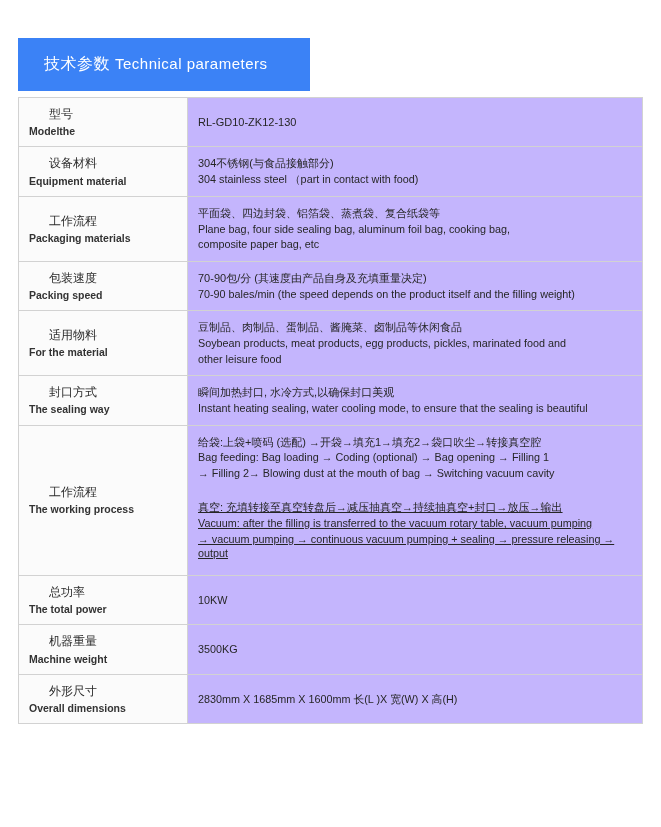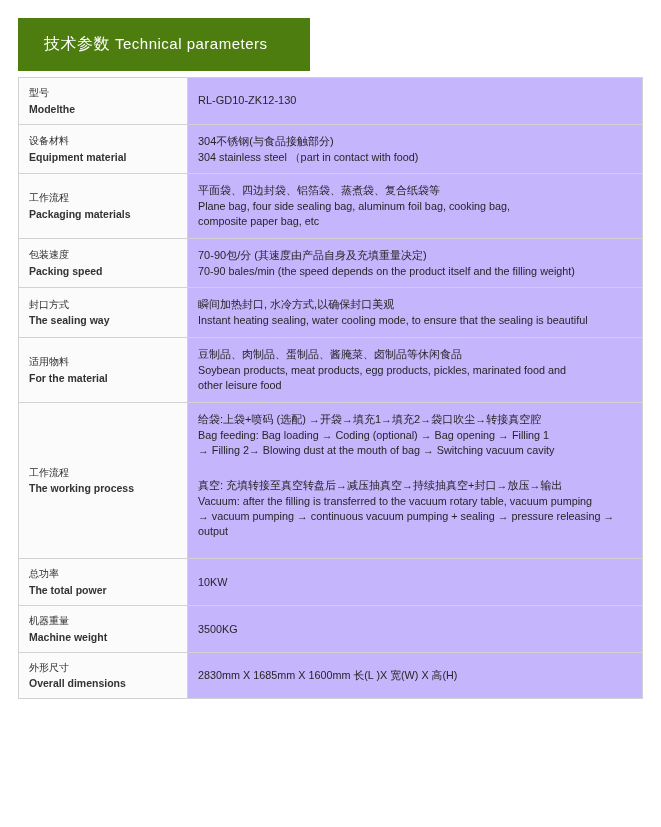--- a/index.html
+++ b/index.html
@@ -49,23 +49,24 @@
     font-size: 11px;
     line-height: 1.35;
   }
   td.label {
     width: 148px;
     background: #fbfbfb;
     color: #2b2b2b;
     padding-left: 14px;
   }
   td.label .cn {
-    font-size: 10px;
+    font-size: 12px;
     display: block;
     margin-bottom: 2px;
+    margin-left: 20px;
   }
   td.label .en {
     font-size: 10.5px;
     display: block;
     color: #333333;
     font-weight: bold;
   }
   td.value {
     background: #c4b5fd;
     color: #262626;
@@ -79,29 +80,30 @@
   td.value .line.cn {
     font-size: 11px;
   }
   td.value .line.en {
     font-size: 10.8px;
   }
   .flow-block {
     margin-bottom: 20px;
   }
   .flow-block:last-child {
-    margin-bottom: 12px;
+    margin-bottom: 6px;
+    text-decoration: underline;
   }
 </style>
 </head>
 <body>
 
 <div class="page">
 
-  <div class="header" style="background: #4d7c0f;">
+  <div class="header" style="background: #3b82f6; margin-top: 20px;">
     <span class="cn">技术参数</span>
     <span class="en">Technical parameters</span>
   </div>
 
   <table class="spec">
     <tbody>
 
       <tr>
         <td class="label">
           <span class="cn">型号</span>
@@ -144,38 +146,38 @@
           <span class="en">Packing speed</span>
         </td>
         <td class="value">
           <span class="line cn">70-90包/分 (其速度由产品自身及充填重量决定)</span>
           <span class="line en">70-90 bales/min (the speed depends on the product itself and the filling weight)</span>
         </td>
       </tr>
 
       <tr>
         <td class="label">
-          <span class="cn">封口方式</span>
-          <span class="en">The sealing way</span>
-        </td>
-        <td class="value">
-          <span class="line cn">瞬间加热封口, 水冷方式,以确保封口美观</span>
-          <span class="line en">Instant heating sealing, water cooling mode, to ensure that the sealing is beautiful</span>
-        </td>
-      </tr>
-
-      <tr>
-        <td class="label">
           <span class="cn">适用物料</span>
           <span class="en">For the material</span>
         </td>
         <td class="value">
           <span class="line cn">豆制品、肉制品、蛋制品、酱腌菜、卤制品等休闲食品</span>
           <span class="line en">Soybean products, meat products, egg products, pickles, marinated food and</span>
           <span class="line en">other leisure food</span>
+        </td>
+      </tr>
+
+      <tr>
+        <td class="label">
+          <span class="cn">封口方式</span>
+          <span class="en">The sealing way</span>
+        </td>
+        <td class="value">
+          <span class="line cn">瞬间加热封口, 水冷方式,以确保封口美观</span>
+          <span class="line en">Instant heating sealing, water cooling mode, to ensure that the sealing is beautiful</span>
         </td>
       </tr>
 
       <tr>
         <td class="label">
           <span class="cn">工作流程</span>
           <span class="en">The working process</span>
         </td>
         <td class="value">
           <div class="flow-block">

